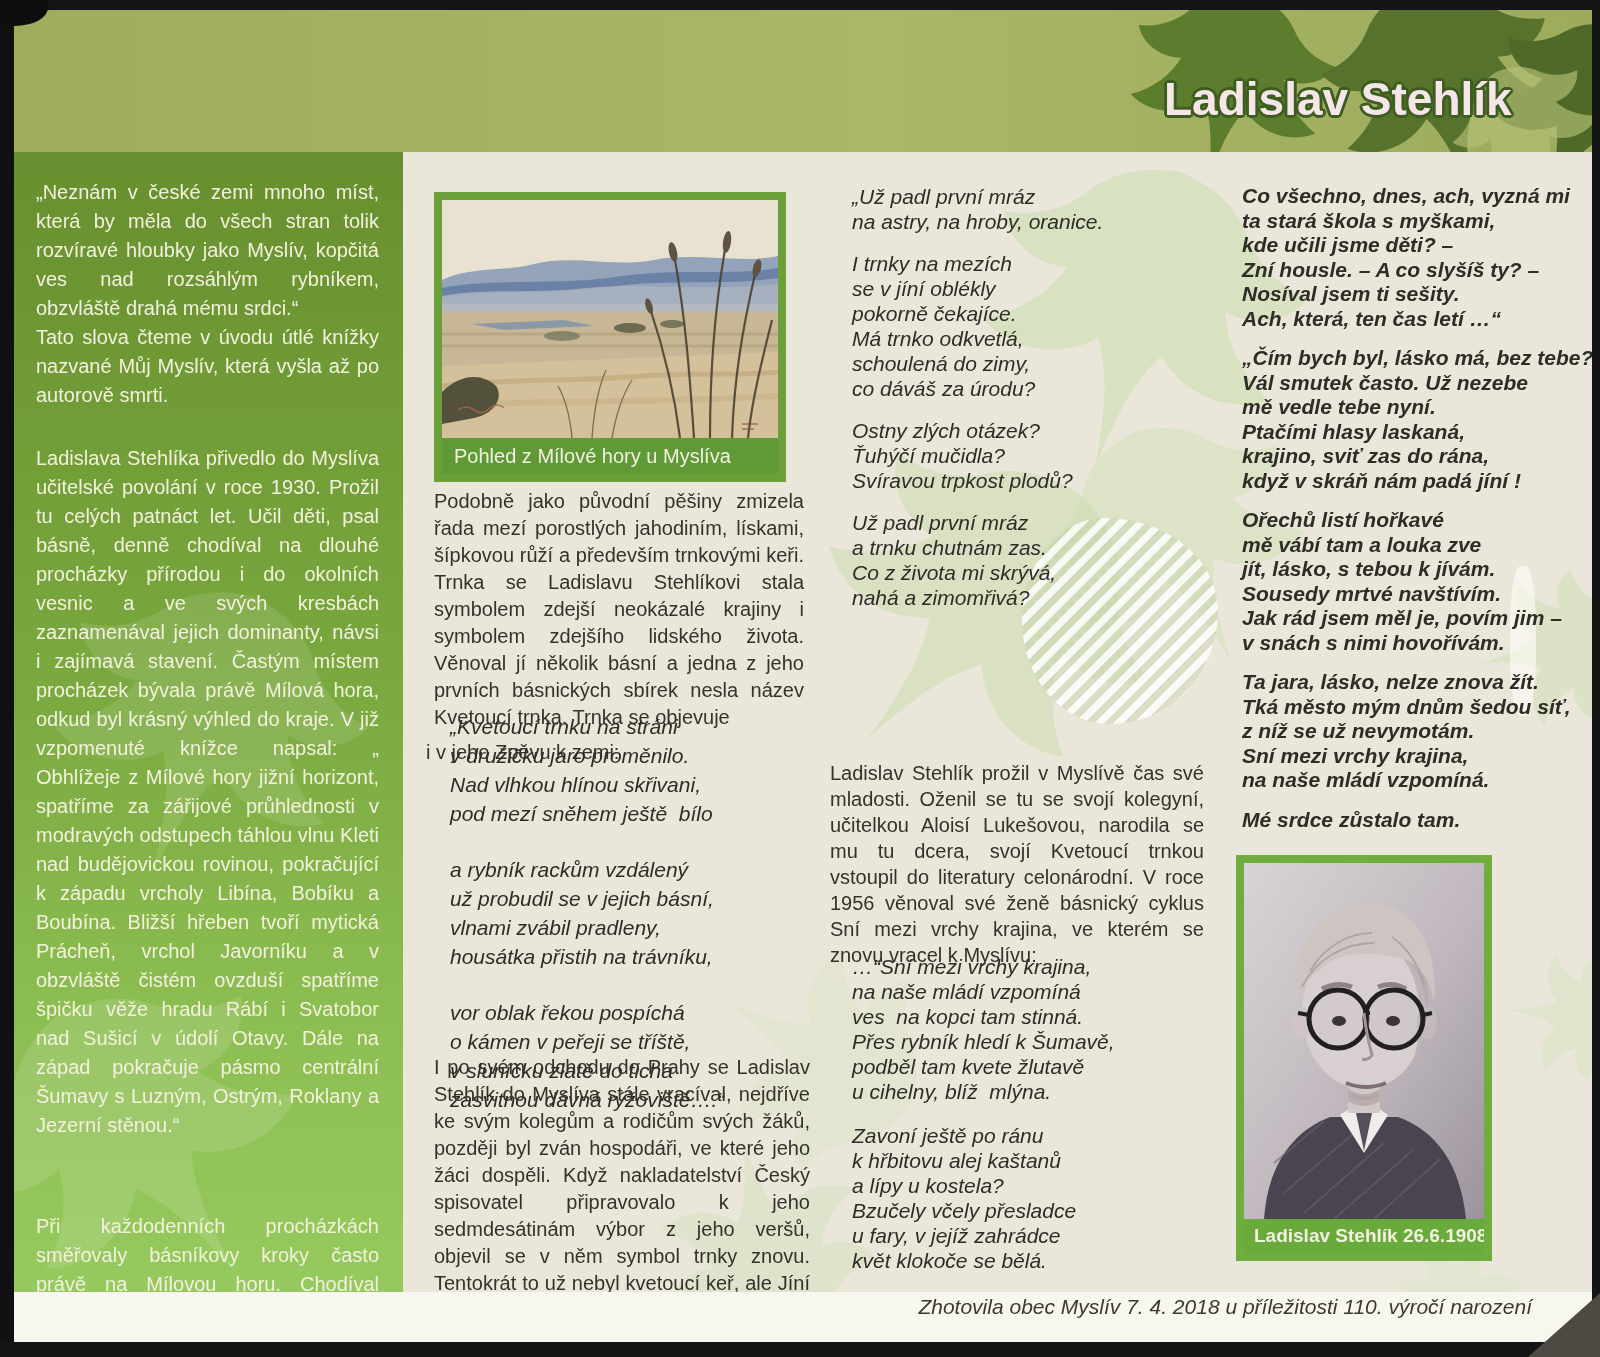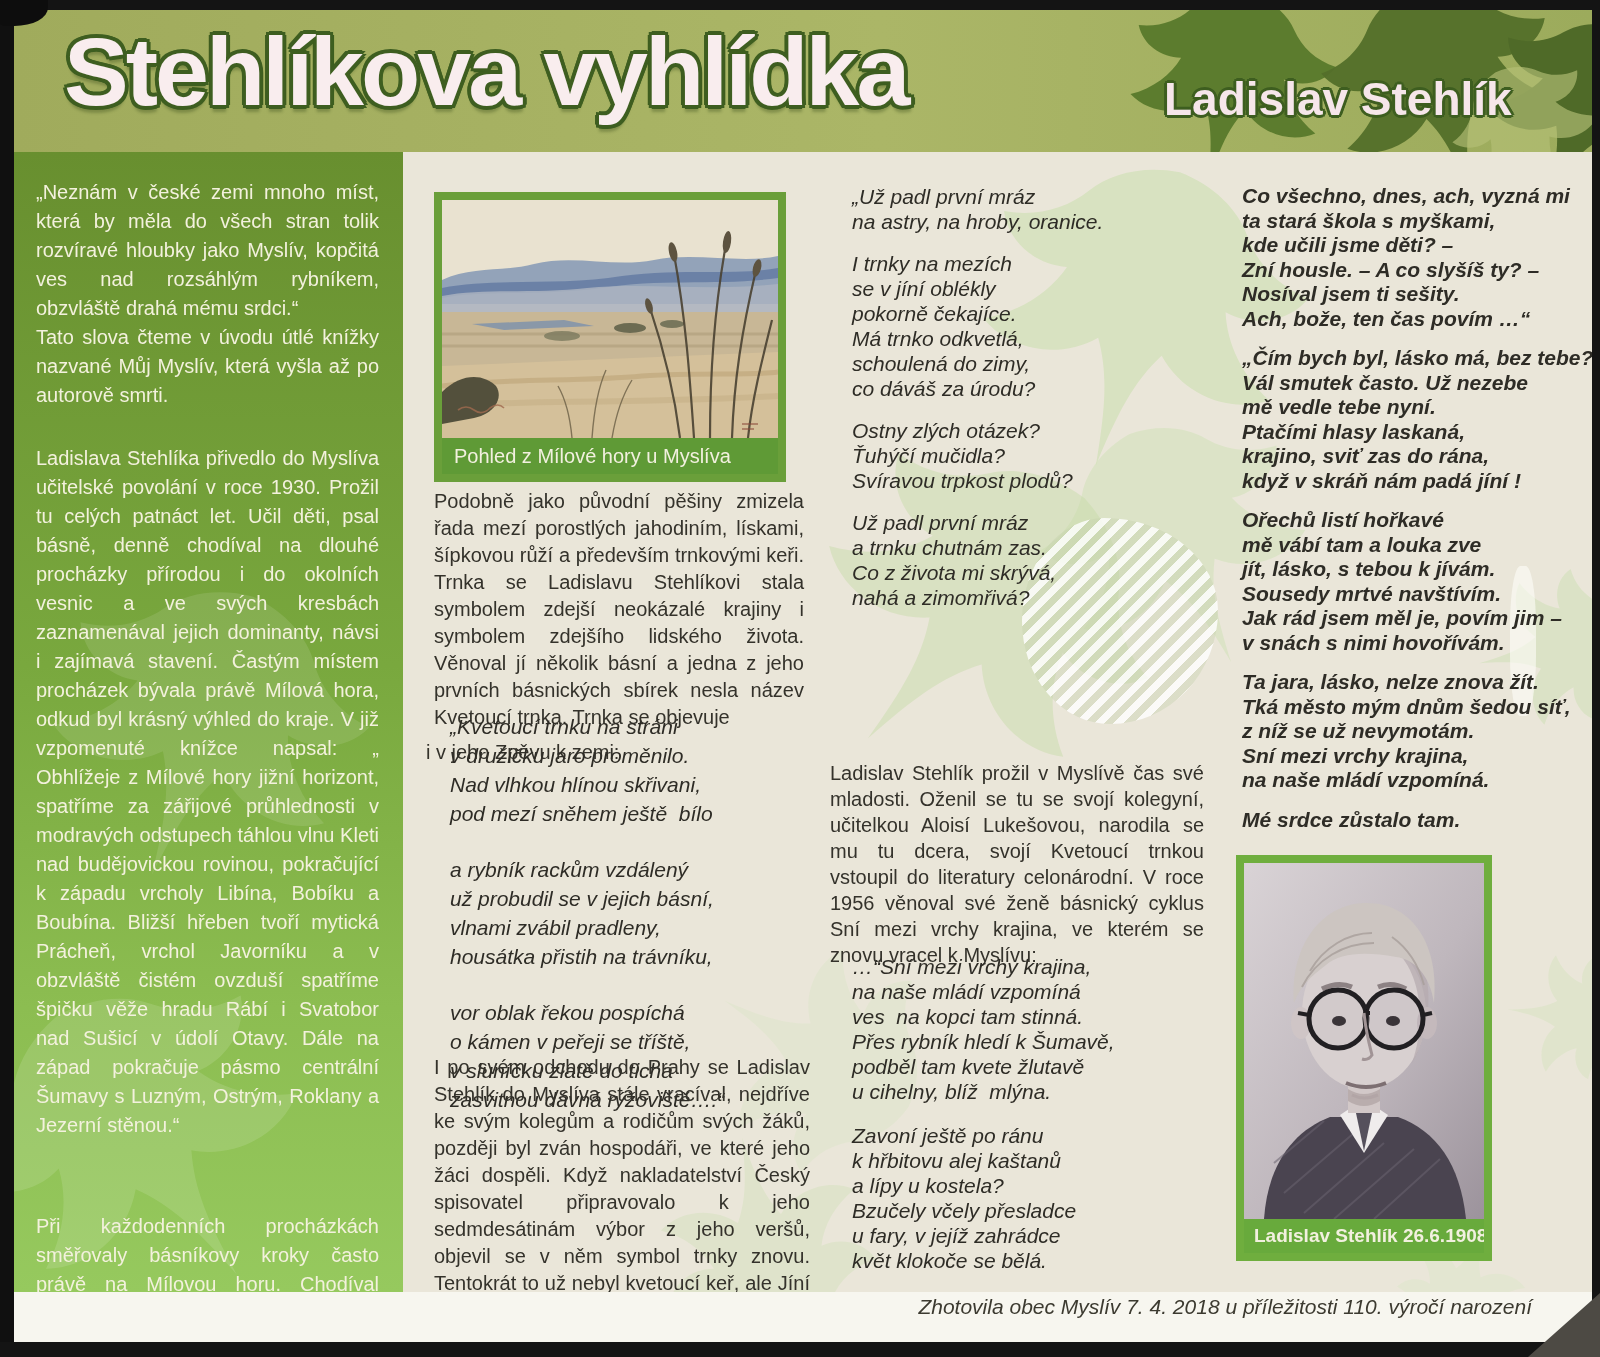--- a/index.html
+++ b/index.html
@@ -81,21 +81,20 @@
           </svg>
         <svg class="leaf" style="left:1280px;top:-40px;width:300px;height:240px;color:#546f2a;opacity:.95;transform:rotate(-14deg);" viewBox="0 0 200 200">
             <use href="#leafP"></use>
           </svg>
         <svg class="leaf" style="left:1460px;top:0px;width:220px;height:210px;color:#4f6a28;transform:rotate(24deg);" viewBox="0 0 200 200">
             <use href="#leafP"></use>
           </svg>
         <svg class="leaf" style="left:1430px;top:46px;width:170px;height:150px;color:#b5c077;opacity:.65;transform:rotate(-30deg);" viewBox="0 0 200 200">
             <use href="#leafP"></use>
           </svg>
-        <h1 class="title">Stehlíkova vyhlídka</h1>
         <div class="author">Ladislav Stehlík</div>
       </div>
 
       <svg class="leaf" style="left:960px;top:140px;width:330px;height:330px;color:#cadfae;opacity:.55;transform:rotate(16deg);" viewBox="0 0 200 200">
           <use href="#leafP"></use>
         </svg>
       <svg class="leaf" style="left:1030px;top:400px;width:270px;height:270px;color:#cfe2b6;opacity:.5;transform:rotate(-24deg);" viewBox="0 0 200 200">
           <use href="#leafP"></use>
         </svg>
       <svg class="leaf" style="left:790px;top:420px;width:350px;height:370px;color:#c6dba8;opacity:.45;transform:rotate(42deg);" viewBox="0 0 200 200">
@@ -253,21 +252,21 @@
           </div>
         </div>
 
       <div class="poem" style="left:1228px;top:174px;font-weight:bold;--lh:24.5px;--gap:15px;">
           <div class="stanza">
             <div class="pline">Co všechno, dnes, ach, vyzná mi</div>
             <div class="pline">ta stará škola s myškami,</div>
             <div class="pline">kde učili jsme děti? –</div>
             <div class="pline">Zní housle. – A co slyšíš ty? –</div>
             <div class="pline">Nosíval jsem ti sešity.</div>
-            <div class="pline">Ach, bože, ten čas povím …“</div>
+            <div class="pline">Ach, která, ten čas letí …“</div>
           </div>
           <div class="stanza">
             <div class="pline">„Čím bych byl, lásko má, bez tebe?</div>
             <div class="pline">Vál smutek často. Už nezebe</div>
             <div class="pline">mě vedle tebe nyní.</div>
             <div class="pline">Ptačími hlasy laskaná,</div>
             <div class="pline">krajino, sviť zas do rána,</div>
             <div class="pline">když v skráň nám padá jíní !</div>
           </div>
           <div class="stanza">

